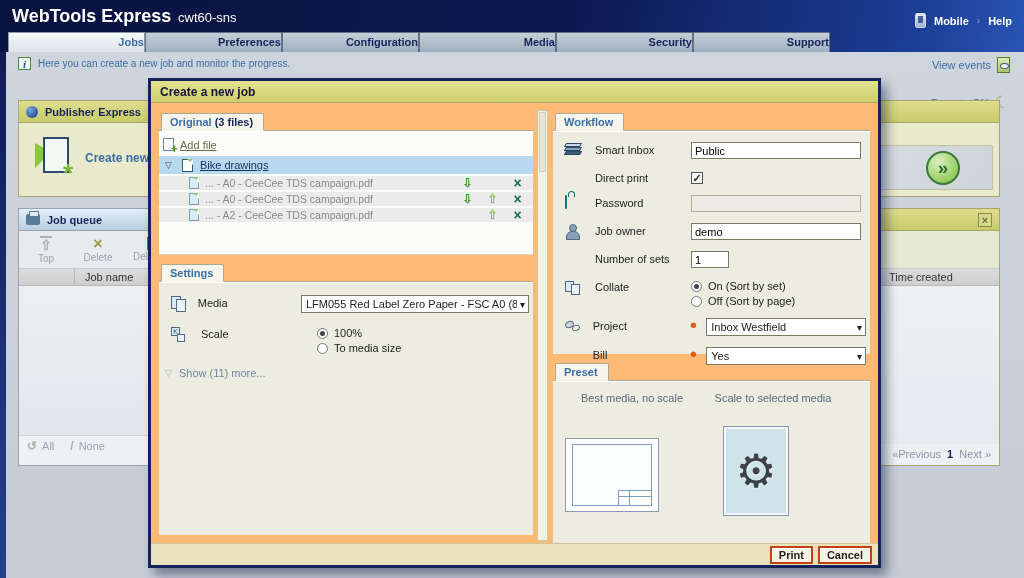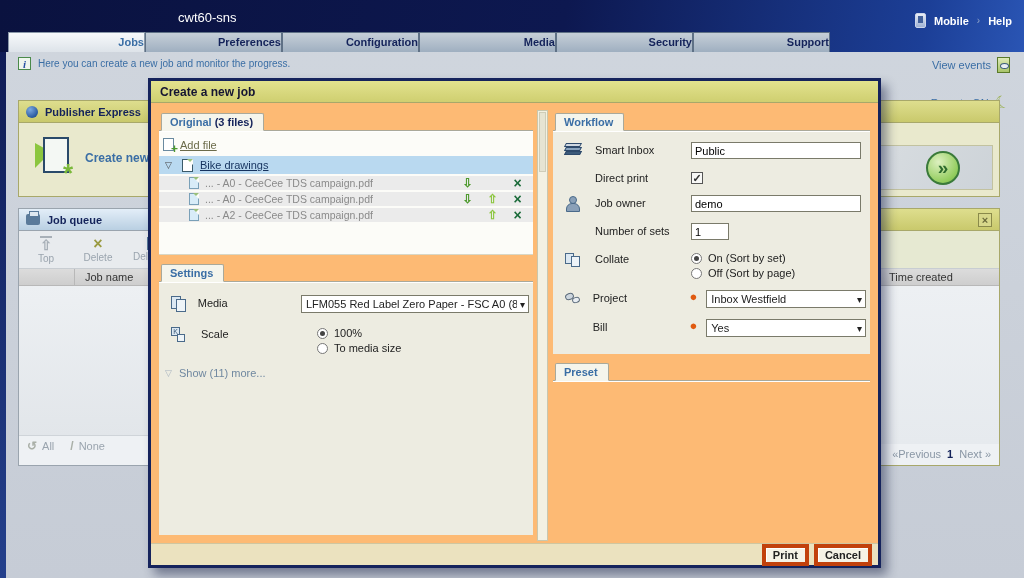--- a/index.html
+++ b/index.html
@@ -208,29 +208,30 @@
   .thumb1-inner { width:100%; height:100%; border:1px solid #7aa0c8; background:#fdfeff; position:relative; }
   .thumb1-block { position:absolute; right:-1px; bottom:-1px; width:34px; height:16px; border:1px solid #7aa0c8; background:#fff; }
   .thumb1-block::before { content:""; position:absolute; left:0; right:0; top:5px; border-top:1px solid #7aa0c8; }
   .thumb1-block::after { content:""; position:absolute; left:10px; top:0; bottom:0; border-left:1px solid #7aa0c8; }
   .thumb2 { position:absolute; left:170px; top:44px; width:66px; height:90px; background:#cfe4ea;
     border:1px solid #8a9ab0; box-shadow:inset 0 0 0 2px #f4f8fa; display:flex; align-items:center; justify-content:center; cursor:pointer; }
   .gear-glyph { font-size:46px; color:#3c4248; text-shadow:1px 1px 0 #e8eef2; }
 
   .dialog-footer { position:absolute; left:0; right:0; bottom:0; height:22px; background:#ebe2bf;
     border-top:1px solid #cfc6a0; display:flex; align-items:center; justify-content:flex-end; gap:5px; padding:0 6px; }
-  .dlg-btn { background:#f6f3e6; border:4px solid #c2410c; box-shadow:inset 1px 1px 0 #fff;
+  .dlg-btn { background:#f6f3e6; border:2px solid #c2410c; box-shadow:inset 1px 1px 0 #fff;
     font-weight:bold; font-size:11px; color:#222; padding:1px 7px; cursor:pointer; font-family:"Liberation Sans",sans-serif; }
 </style>
 </head>
 <body>
 
 <div class="page-edge"></div>
 
 <div class="app-header">
+  <div class="app-title">WebTools Express</div>
   <div class="app-host">cwt60-sns</div>
   <div class="header-util">
     <span class="mobile-icon"></span>
     <span class="util-label">Mobile</span>
     <span class="util-sep">›</span>
     <span class="util-label">Help</span>
   </div>
 </div>
 
 <div class="tab-row">
@@ -420,20 +421,25 @@
           <span class="form-icon"><span class="inbox-icon"><i></i><i></i><i></i></span></span>
           <span class="form-label narrow">Smart Inbox</span>
           <input class="text-input wf-input" value="Public" style="">
         </div>
         <div class="form-row wf-row">
           <span class="form-icon"></span>
           <span class="form-label narrow">Direct print</span>
           <span class="checkbox">✓</span>
         </div>
         <div class="form-row wf-row">
+          <span class="form-icon"><span class="lock-icon"></span></span>
+          <span class="form-label narrow">Password</span>
+          <input class="text-input wf-input disabled-input" disabled="" value="" style="">
+        </div>
+        <div class="form-row wf-row">
           <span class="form-icon"><span class="person-icon"></span></span>
           <span class="form-label narrow">Job owner</span>
           <input class="text-input wf-input" value="demo" style="">
         </div>
         <div class="form-row wf-row">
           <span class="form-icon"></span>
           <span class="form-label narrow">Number of sets</span>
           <input class="text-input num-input" value="1" style="">
         </div>
         <div class="form-row wf-row">
@@ -469,20 +475,32 @@
           </span>
         </div>
       </div>
 
       <div class="sec-gap"></div>
       <div class="sec-tab">
         <span>Preset</span>
       </div>
       <div class="sec-rule"></div>
 
+      <div class="preset-box">
+        <div class="preset-label pl1">Best media, no scale</div>
+        <div class="preset-label pl2">Scale to selected media</div>
+        <div class="thumb1">
+          <div class="thumb1-inner">
+            <div class="thumb1-block"></div>
+          </div>
+        </div>
+        <div class="thumb2">
+          <span class="gear-glyph">⚙</span>
+        </div>
+      </div>
     </div>
   </div>
 
   <div class="dialog-footer">
     <button class="dlg-btn">Print</button>
     <button class="dlg-btn">Cancel</button>
   </div>
 </div>
 
 </body></html>

